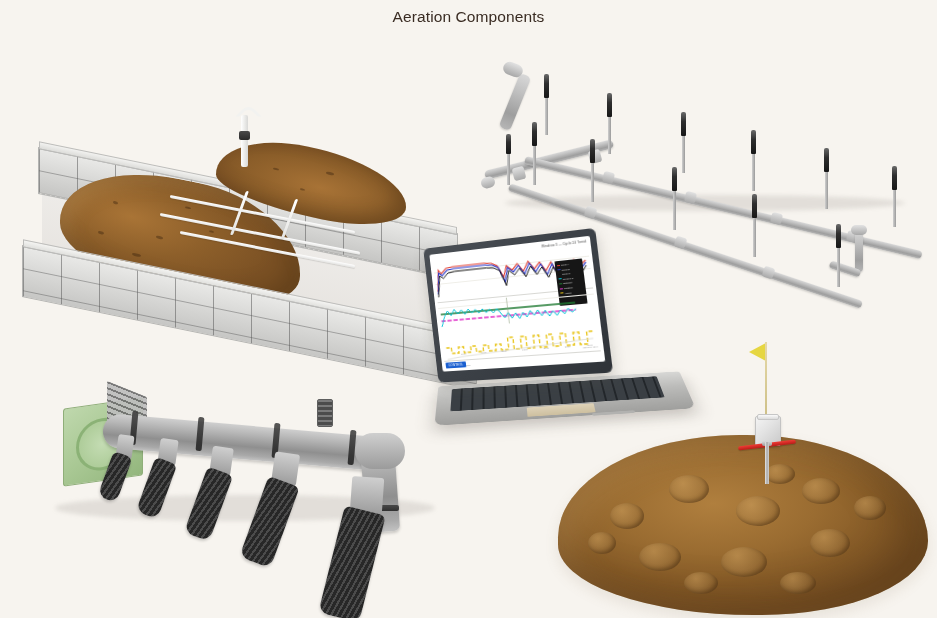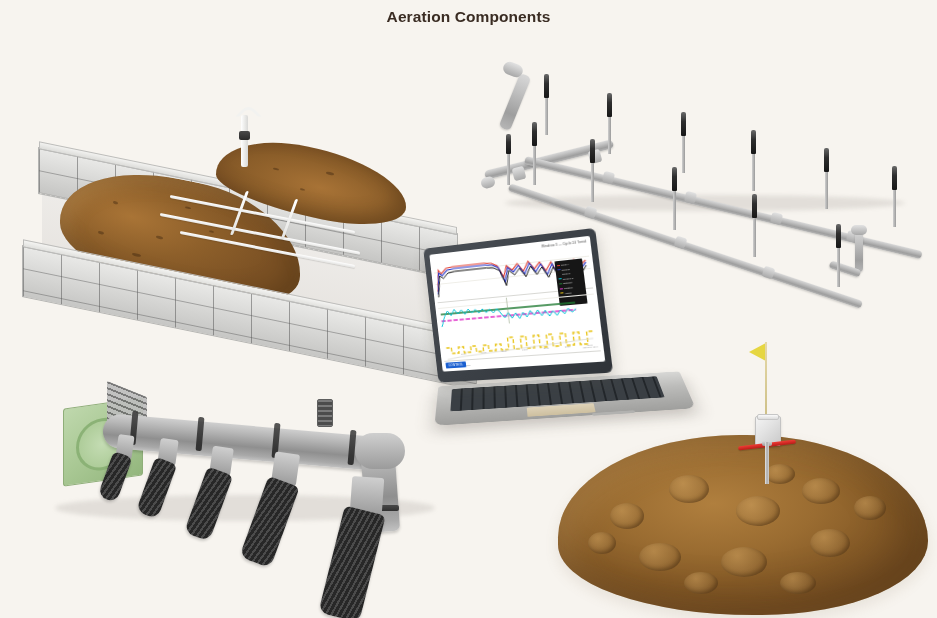--- a/index.html
+++ b/index.html
@@ -8,21 +8,21 @@
     width:937px;height:618px;overflow:hidden;position:relative;
     background:#f7f4ef;
     font-family:"Liberation Sans", sans-serif;
   }
   #stage{position:absolute;inset:0;}
 
   
   .title{
     position:absolute;top:8px;left:0;width:100%;
     text-align:center;
-    font-size:15.5px;font-weight:bold;letter-spacing:.1px;
+    font-size:15.5px;font-weight:normal;letter-spacing:.1px;
     color:#3a2c23;
   }
 
   
   .layer{position:absolute;}
 
   
   #bay{left:20px;top:95px;width:480px;height:290px;}
   .bay-wall{
     position:absolute;

